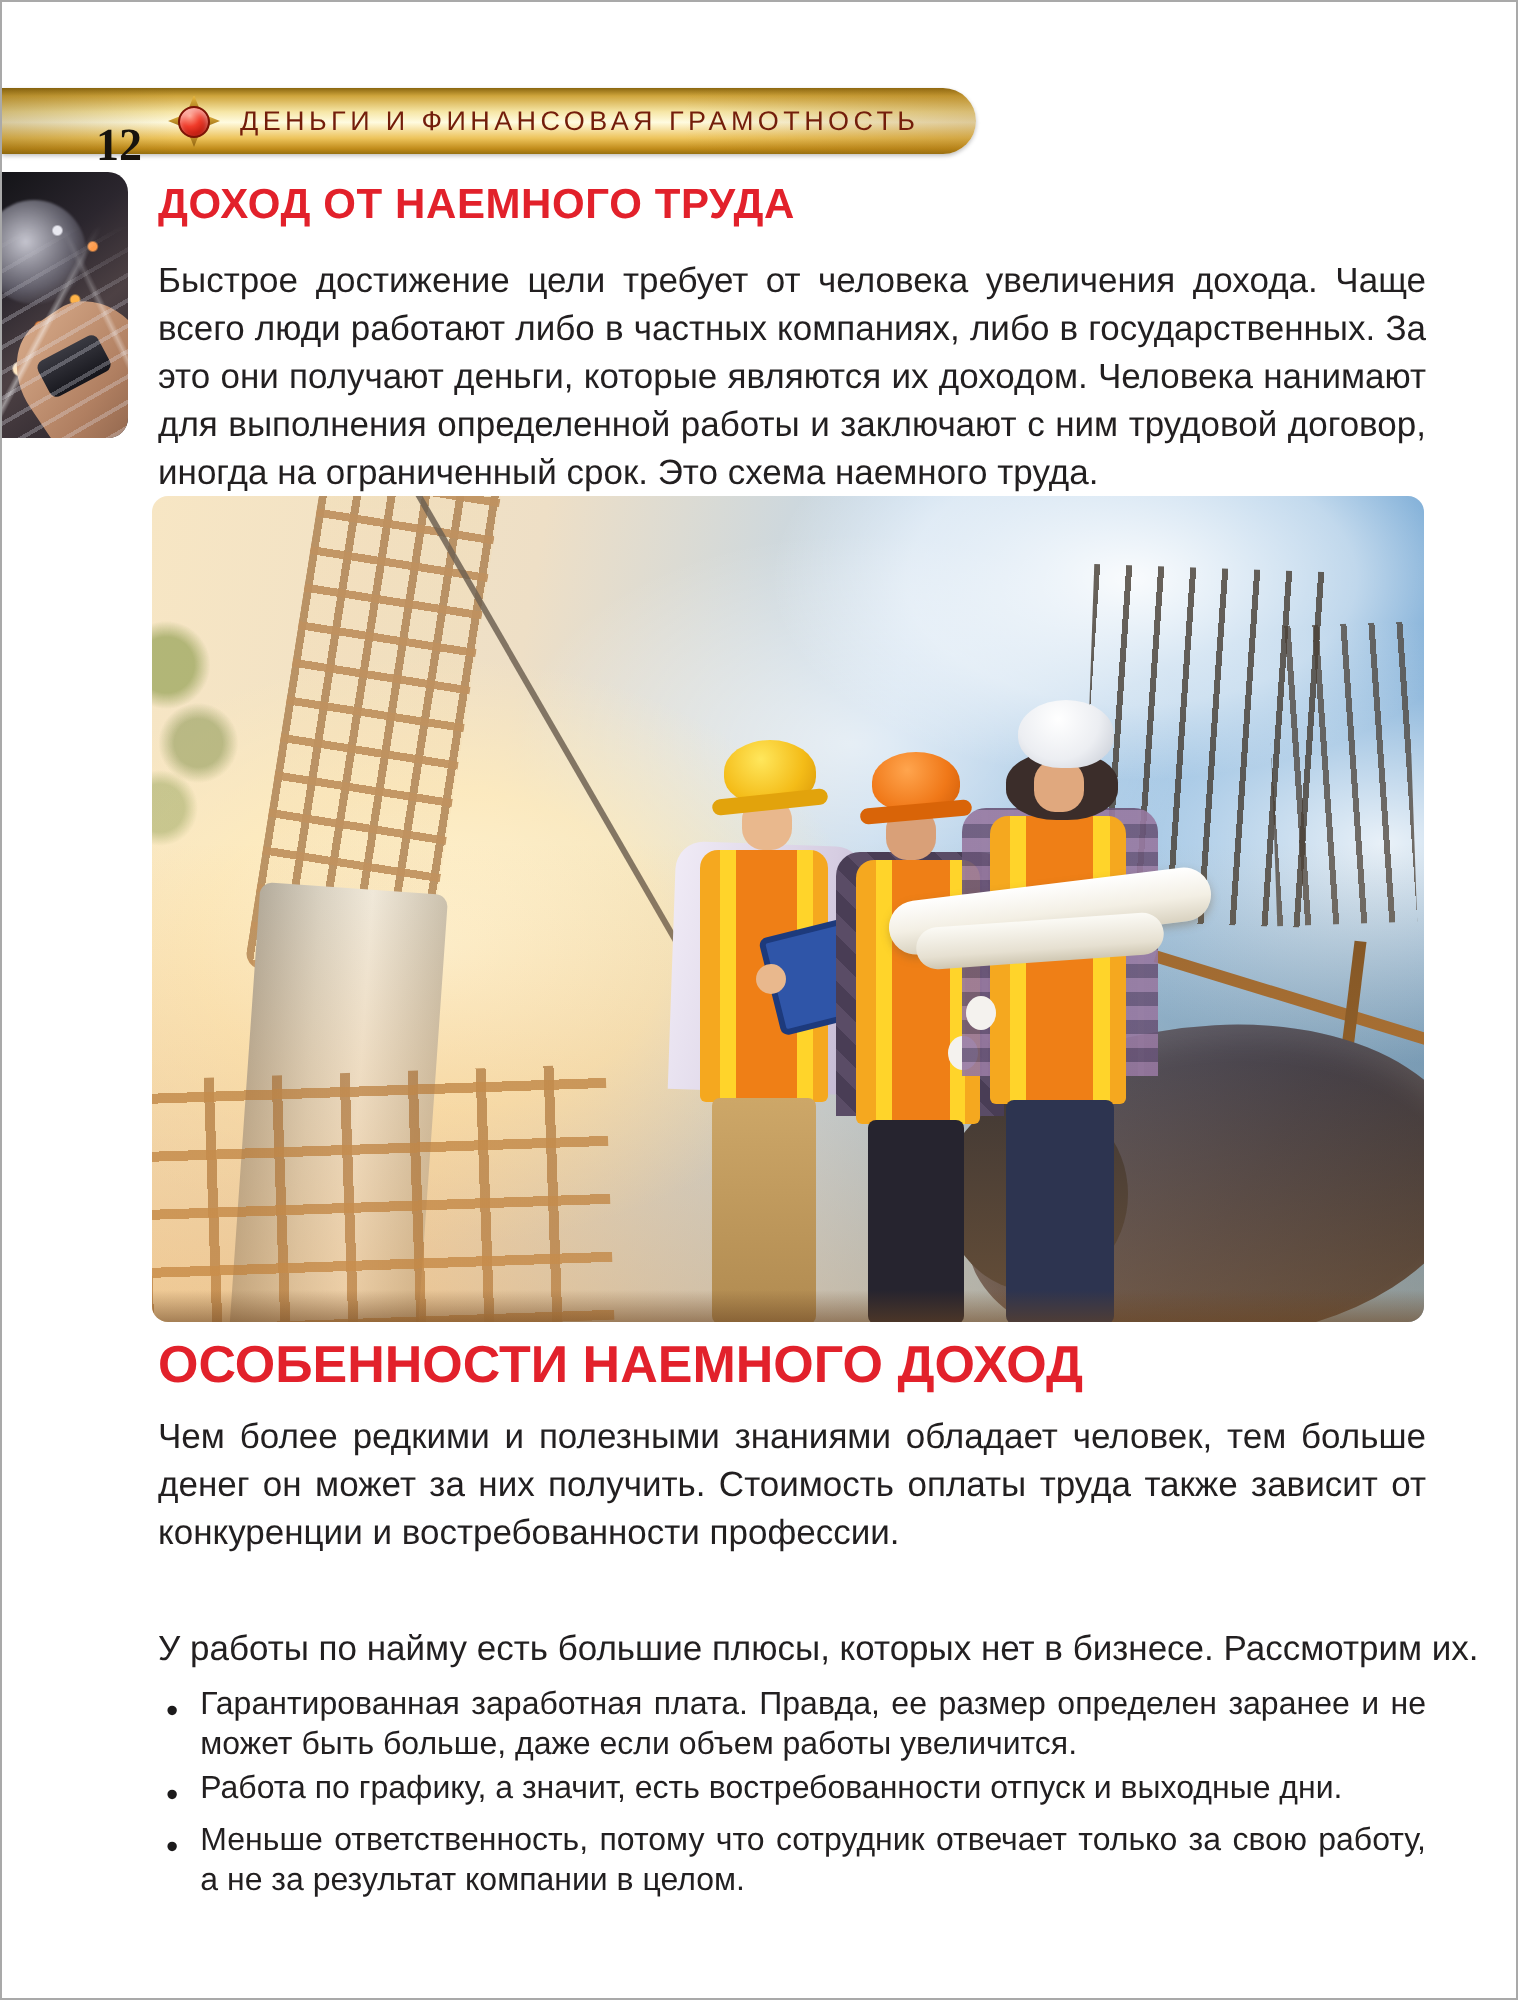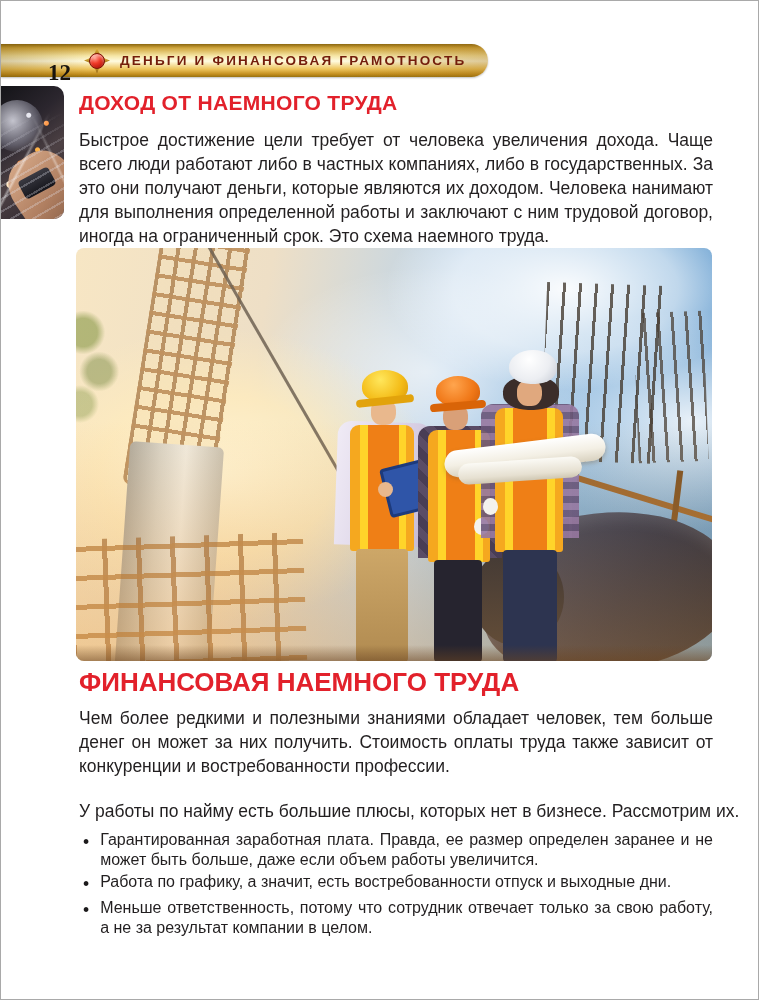--- a/index.html
+++ b/index.html
@@ -34,21 +34,21 @@
   .medal .pt-s{left:9px;bottom:0;width:8px;height:10px;clip-path:polygon(0 0,100% 0,50% 100%);}
   .medal .pt-w{left:0;top:9px;width:10px;height:8px;clip-path:polygon(0 50%,100% 0,100% 100%);}
   .medal .pt-e{right:0;top:9px;width:10px;height:8px;clip-path:polygon(0 0,100% 50%,0 100%);}
   .medal .gem{
     position:absolute;left:5px;top:5px;width:16px;height:16px;border-radius:50%;
     background:radial-gradient(circle at 35% 28%,#ffa492 0%,#f03b2a 40%,#ad0f04 85%);
     border:1px solid #7c1406;box-sizing:border-box;
     box-shadow:inset 0 2px 3px rgba(255,255,255,.55);
   }
   .header-title{
-    font-size:13.5px;font-weight:bold;letter-spacing:2.2px;color:var(--header-text);
+    font-size:13.5px;font-weight:normal;letter-spacing:2.2px;color:var(--header-text);
     white-space:nowrap;
   }
   
   .thumb{
     position:absolute;left:0;top:85px;width:63px;height:133px;overflow:hidden;
     border-radius:0 10px 10px 0;
     background:linear-gradient(140deg,#141418 0%,#2b262e 32%,#4d4144 58%,#262028 100%);
   }
   .thumb .globe{
     position:absolute;left:-10px;top:14px;width:52px;height:52px;border-radius:50%;
@@ -202,21 +202,21 @@
   .blueprint2{
     left:382px;top:212px;width:124px;height:21px;border-radius:11px;transform:rotate(-4deg);
     background:linear-gradient(#fbfaf5 0%,#e6e0d1 70%,#cfc7b2 100%);
   }
   .ground{left:0;bottom:0;width:100%;height:16px;
     background:linear-gradient(rgba(120,78,38,0),rgba(105,68,34,.55));}
   
   .lower{position:absolute;left:78px;top:666px;width:634px;}
   .caption{margin:0 0 15px 0;font-size:15px;line-height:19px;color:var(--caption-text);}
   .sub-title{margin:0 0 9px 0;font-size:26px;line-height:30px;font-weight:bold;color:var(--accent-red);}
-  .para2{margin:0 0 21px 0;}
+  .para2{margin:0 0 34px 0;}
   .lead{margin:0 0 7px 0;white-space:nowrap;text-align:left;}
   .plus-list{margin:0;padding:0;list-style:none;}
   .plus-list li{display:flex;gap:11px;margin:0 0 2px 0;}
   .dot{flex:0 0 auto;font-size:17.5px;line-height:24px;color:#1c1a1b;padding-left:4px;}
   .li-text{flex:1 1 auto;font-size:16px;line-height:20px;text-align:justify;color:var(--body-text);}
 </style>
 </head>
 <body>
 
 <div class="page">
@@ -291,21 +291,21 @@
       <div class="helmet-w"></div>
       <div class="glove3"></div>
     </div>
 
     <div class="blueprint"></div>
     <div class="blueprint2"></div>
     <div class="ground"></div>
   </div>
 
   <div class="lower">
-    <h2 class="sub-title">ФИНАНСОВАЯ НАЕМНОГО ТРУДА</h2>
+    <h2 class="sub-title">ОСОБЕННОСТИ НАЕМНОГО ДОХОД</h2>
     <p class="body-p para2">Чем более редкими и полезными знаниями обладает человек, тем больше денег он может за них получить. Стоимость оплаты труда также зависит от конкуренции и востребованности профессии.</p>
     <p class="body-p lead">У работы по найму есть большие плюсы, которых нет в бизнесе. Рассмотрим их.</p>
     <ul class="plus-list">
       <li>
         <span class="dot">•</span>
         <span class="li-text">Гарантированная заработная плата. Правда, ее размер определен заранее и не может быть больше, даже если объем работы увеличится.</span>
       </li>
       <li>
         <span class="dot">•</span>
         <span class="li-text">Работа по графику, а значит, есть востребованности отпуск и выходные дни.</span>

